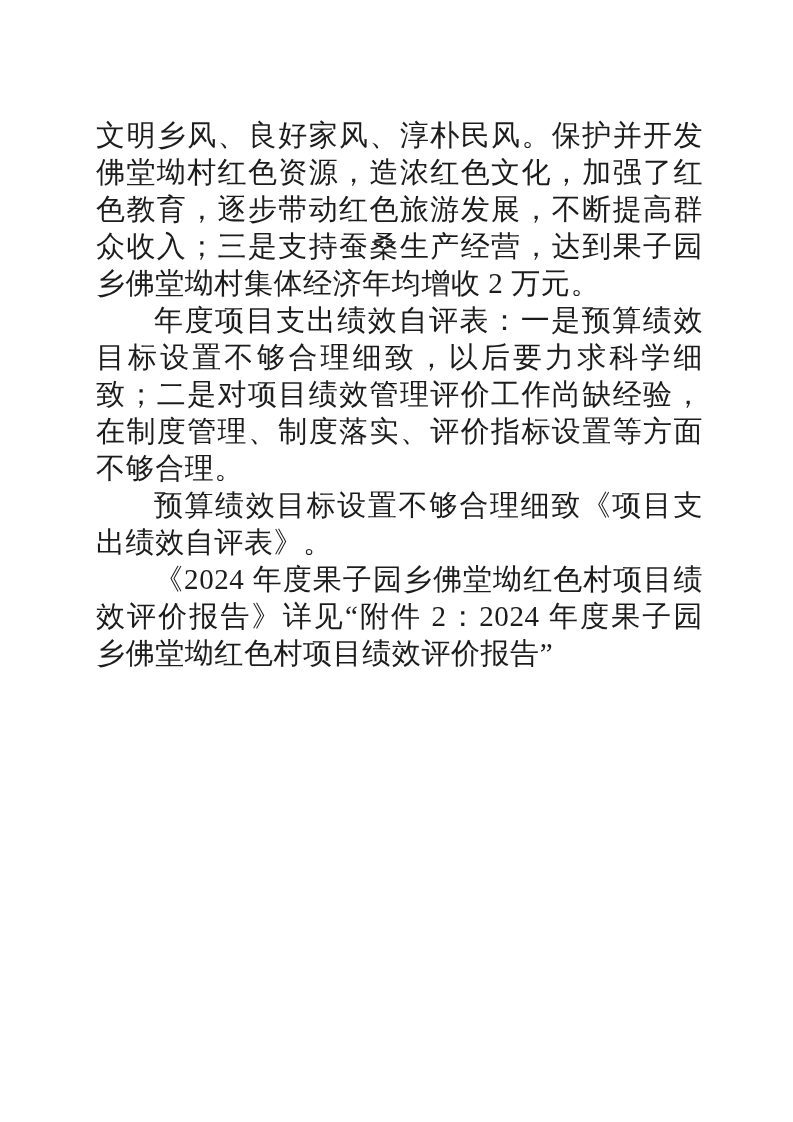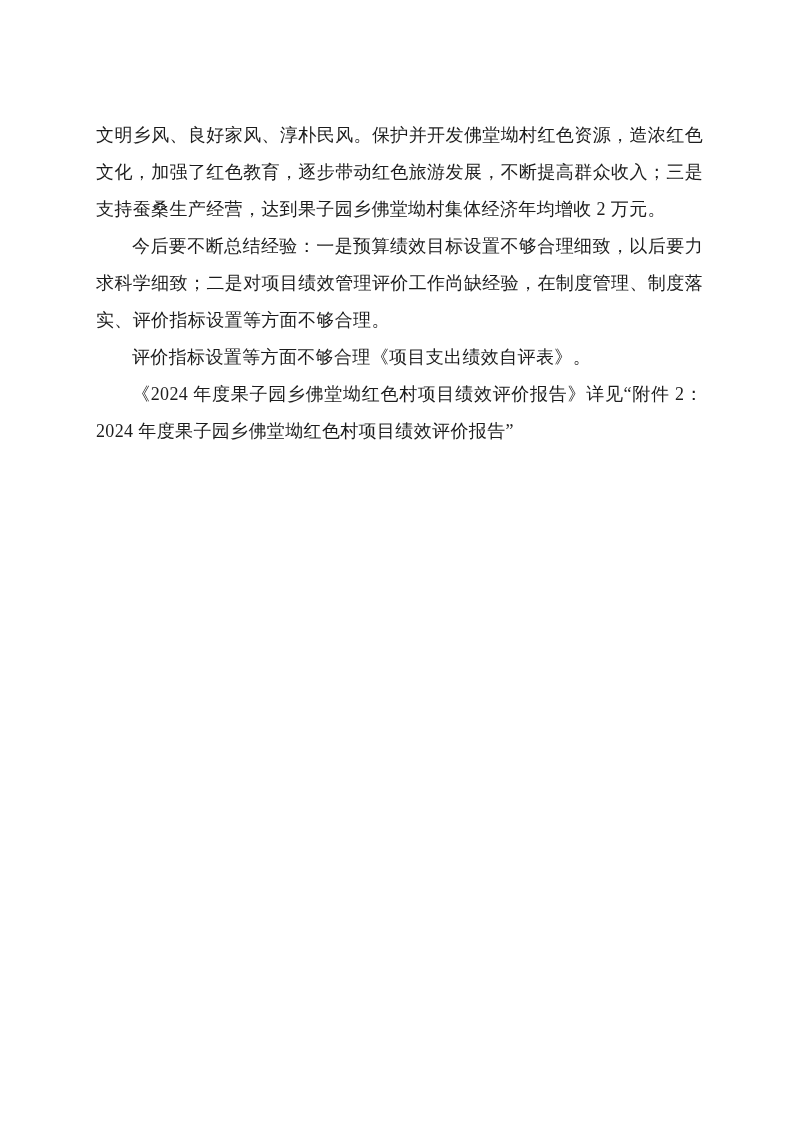--- a/index.html
+++ b/index.html
@@ -16,41 +16,41 @@
   .page {
     box-sizing: border-box;
     width: 793px;
     height: 1122px;
     background: #ffffff;
     padding: 117px 90px 40px 96px;
   }
   .para {
     margin: 0;
     font-family: "Liberation Serif", serif;
-    font-size: 18px;
+    font-size: 29px;
     line-height: 37px;
     color: #1c1c1c;
     text-align: justify;
     text-indent: 2em;
     letter-spacing: 0.02em;
   }
   .para.no-indent {
     text-indent: 0;
   }
   .b {
     font-weight: normal;
   }
 </style>
 </head>
 <body>
 
 <div class="page">
   <p class="para no-indent"><span>文明乡风、良好家风、淳朴民风。保护并开发佛堂坳村红色资源，造浓红色文化，加强了红色教育，逐步带动红色旅游发展，不断提高群众收入；三是支持蚕桑生产经营，达到果子园乡佛堂坳村集体经济年均增收 2 万元。</span></p>
 
-  <p class="para"><span>今后要不断总结经验：</span><span class="b">一是</span><span>预算绩效目标设置不够合理细致，以后要力求科学细致；</span><span class="b">二是</span><span>对项目绩效管理评价工作尚缺经验，在制度管理、制度落实、评价指标设置等方面不够合理。</span></p>
+  <p class="para"><span>年度项目支出绩效自评表：</span><span class="b">一是</span><span>预算绩效目标设置不够合理细致，以后要力求科学细致；</span><span class="b">二是</span><span>对项目绩效管理评价工作尚缺经验，在制度管理、制度落实、评价指标设置等方面不够合理。</span></p>
 
 
-  <p class="para"><span>评价指标设置等方面不够合理《项目支出绩效自评表》。</span></p>
+  <p class="para"><span>预算绩效目标设置不够合理细致《项目支出绩效自评表》。</span></p>
 
 
 
   <p class="para"><span>《2024 年度果子园乡佛堂坳红色村项目绩效评价报告》详见“附件 2：2024 年度果子园乡佛堂坳红色村项目绩效评价报告”</span></p>
 </div>
 
 </body></html>

